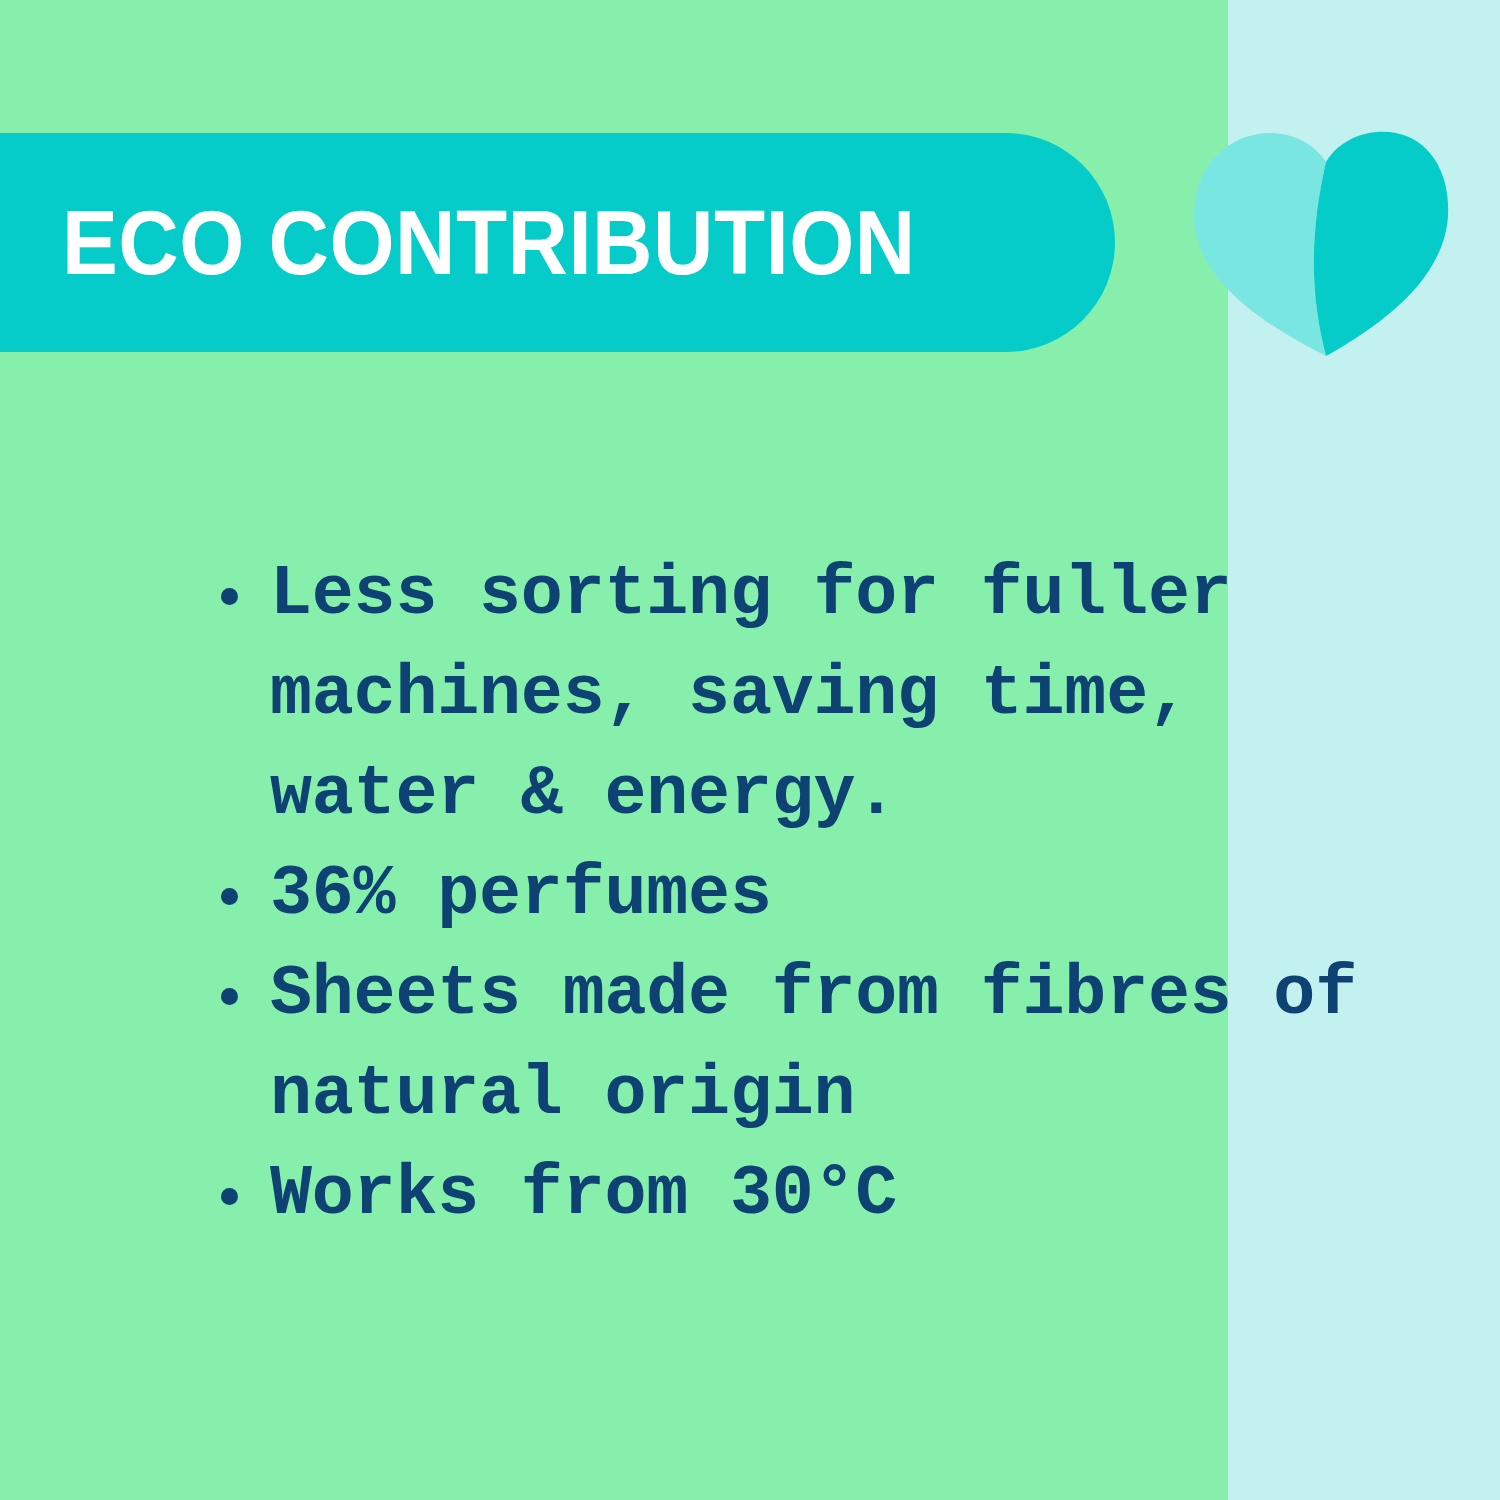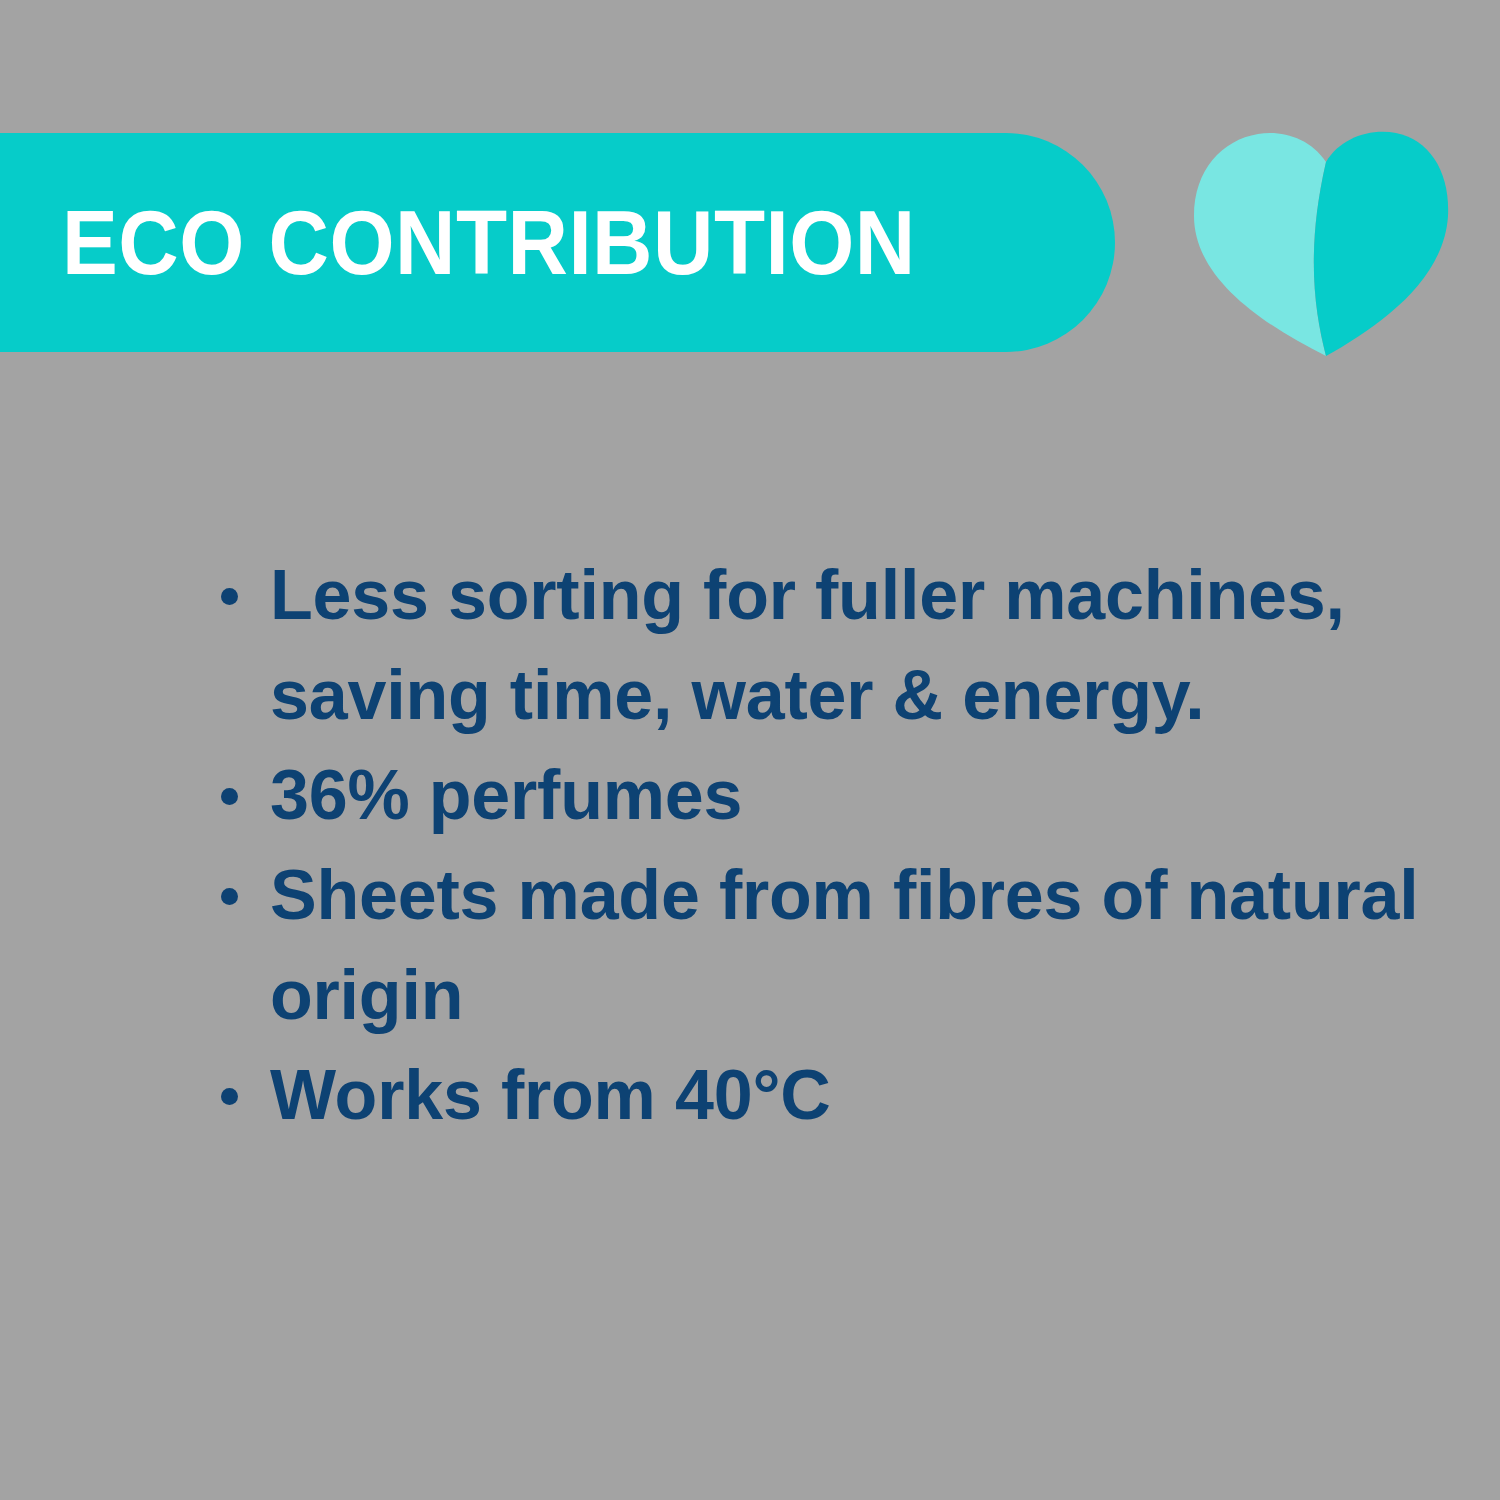--- a/index.html
+++ b/index.html
@@ -8,23 +8,23 @@
   }
   body {
     width: 1500px;
     height: 1500px;
     background: #C3F1EF;
     font-family: "Liberation Sans", sans-serif;
     overflow: hidden;
   }
   #poster {
     position: relative;
-    width: 1500px;
+    width: 1228px;
     height: 1500px;
-    background: #a3a3a3;
+    background: #86efac;
   }
 
   
   .header-banner {
     position: absolute;
     left: -120px;
     top: 133px;
     width: 1235px;      
     height: 219px;
     background: #06CCC9;
@@ -63,20 +63,21 @@
 
   
   .bullet-list {
     position: absolute;
     left: 205px;
     top: 545px;
     width: 1230px;
     list-style: none;
     margin: 0;
     padding: 0;
+    font-family: Liberation Mono, monospace;
   }
   .bullet-item {
     position: relative;
     padding-left: 65px;
     color: #0D4273;
     font-size: 70px;
     font-weight: bold;
     line-height: 100px;
     letter-spacing: -0.2px;
     margin: 0 0 0 0;
@@ -120,17 +121,17 @@
     <li class="bullet-item">
       <span class="bullet-dot"></span>
       <span>36% perfumes</span>
     </li>
     <li class="bullet-item">
       <span class="bullet-dot"></span>
       <span>Sheets made from fibres of natural origin</span>
     </li>
     <li class="bullet-item">
       <span class="bullet-dot"></span>
-      <span>Works from 40°C</span>
+      <span>Works from 30°C</span>
     </li>
   </ul>
 
 </div>
 
 </body></html>

